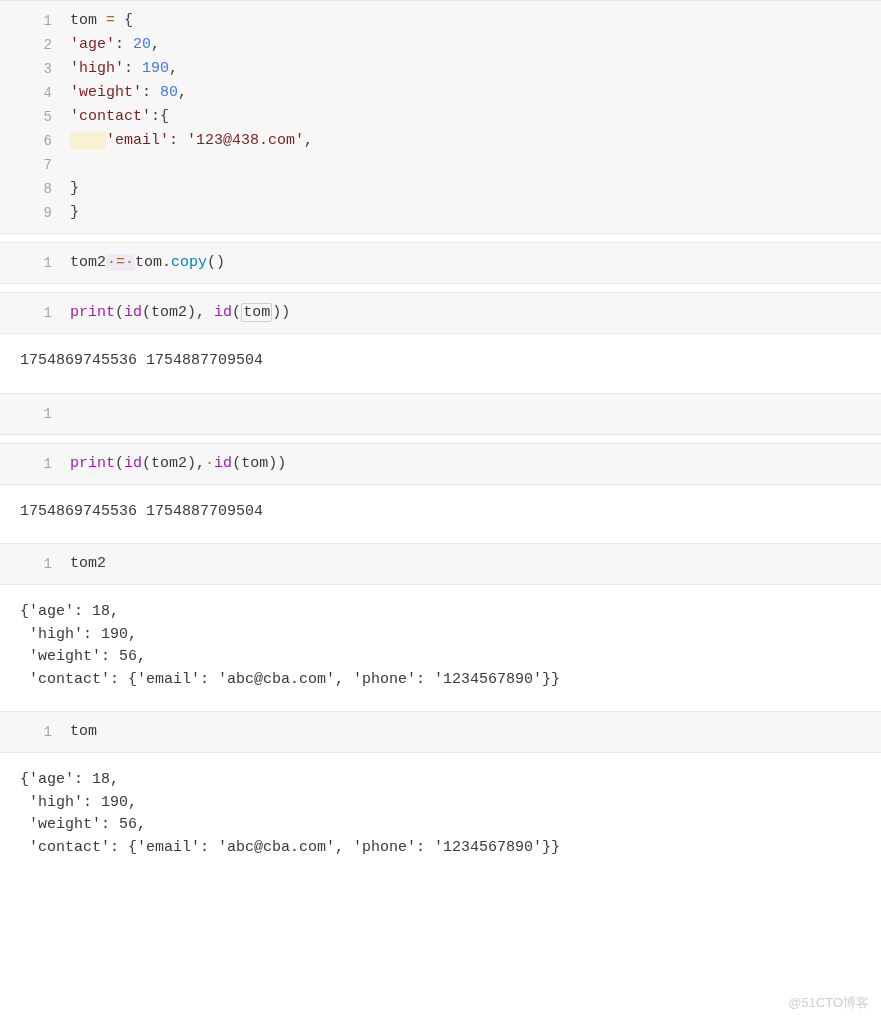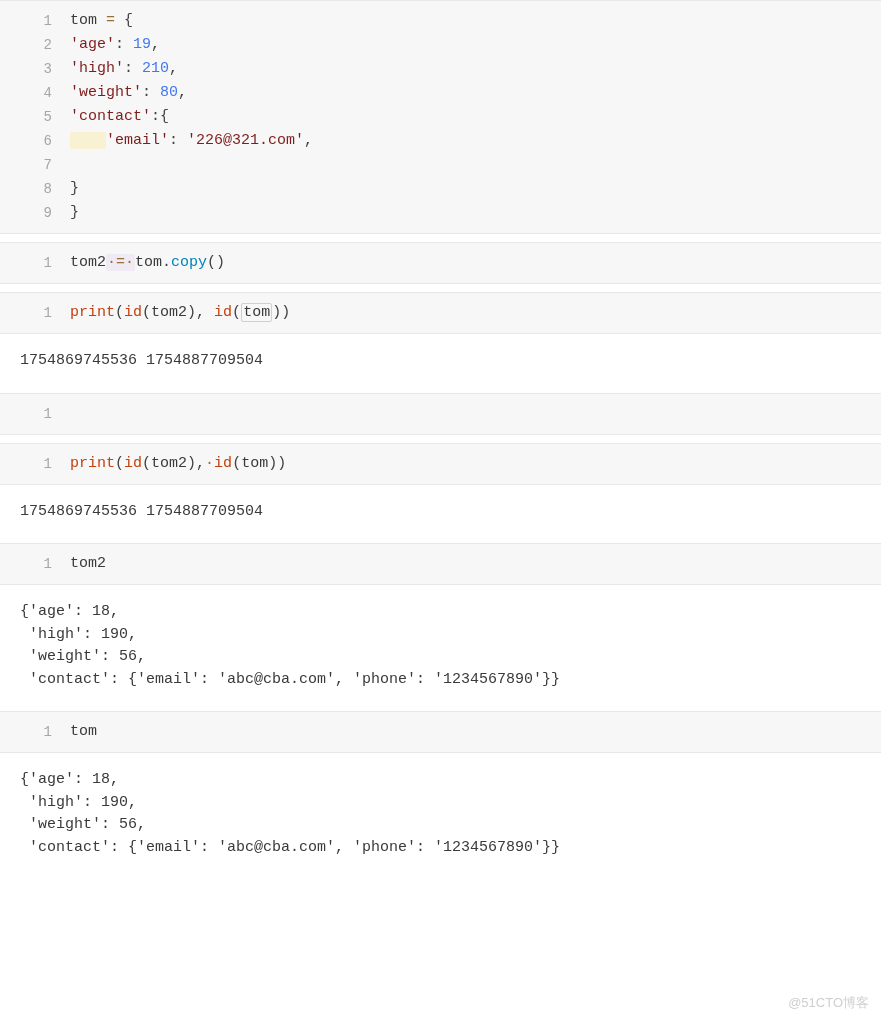--- a/index.html
+++ b/index.html
@@ -42,21 +42,21 @@
     padding: 8px 20px 20px 20px;
     white-space: pre;
     color: #3a3a3a;
     font-size: 15px;
     line-height: 1.5;
   }
   .tok-var   { color: #3a3a3a; }
   .tok-op    { color: #9a6e3a; }
   .tok-str   { color: #7f1d1d; }
   .tok-num   { color: #4078f2; }
-  .tok-func  { color: #c2410c; }
+  .tok-func  { color: #a21caf; }
   .tok-punc  { color: #424242; }
   .tok-attr  { color: #0184bc; font-family: Liberation Mono, monospace; }
   .tok-dot   { color: #9a6e3a; }
   .hl-leading{ background-color: rgba(255,215,0,0.15); border-radius:2px;}
   .obj-box   { border: 1px solid #d0d0d0; border-radius: 2px; padding: 0 1px; }
   .hl-assign { background-color: #efeaf3; border-radius:2px; padding:0 1px;}
   .watermark {
     position: fixed;
     right: 12px;
     bottom: 24px;
@@ -69,37 +69,37 @@
 <body>
 
 <div id="root">
     <div class="cell">
       <div class="cell-row">
         <div class="gutter">1</div>
         <div class="code"><span class="tok-var">tom </span><span class="tok-op">=</span><span class="tok-punc"> {</span></div>
       </div>
       <div class="cell-row">
         <div class="gutter">2</div>
-        <div class="code"><span class="tok-str">'age'</span><span class="tok-punc">: </span><span class="tok-num">19</span><span class="tok-punc">,</span></div>
+        <div class="code"><span class="tok-str">'age'</span><span class="tok-punc">: </span><span class="tok-num">20</span><span class="tok-punc">,</span></div>
       </div>
       <div class="cell-row">
         <div class="gutter">3</div>
-        <div class="code"><span class="tok-str">'high'</span><span class="tok-punc">: </span><span class="tok-num">210</span><span class="tok-punc">,</span></div>
+        <div class="code"><span class="tok-str">'high'</span><span class="tok-punc">: </span><span class="tok-num">190</span><span class="tok-punc">,</span></div>
       </div>
       <div class="cell-row">
         <div class="gutter">4</div>
         <div class="code"><span class="tok-str">'weight'</span><span class="tok-punc">: </span><span class="tok-num">80</span><span class="tok-punc">,</span></div>
       </div>
       <div class="cell-row">
         <div class="gutter">5</div>
         <div class="code"><span class="tok-str">'contact'</span><span class="tok-punc">:{</span></div>
       </div>
       <div class="cell-row">
         <div class="gutter">6</div>
-        <div class="code"><span class="hl-leading">    </span><span class="tok-str">'email'</span><span class="tok-punc">: </span><span class="tok-str">'226@321.com'</span><span class="tok-punc">,</span></div>
+        <div class="code"><span class="hl-leading">    </span><span class="tok-str">'email'</span><span class="tok-punc">: </span><span class="tok-str">'123@438.com'</span><span class="tok-punc">,</span></div>
       </div>
       <div class="cell-row">
         <div class="gutter">7</div>
       </div>
       <div class="cell-row">
         <div class="gutter">8</div>
         <div class="code"><span class="tok-punc">}</span></div>
       </div>
       <div class="cell-row">
         <div class="gutter">9</div>

